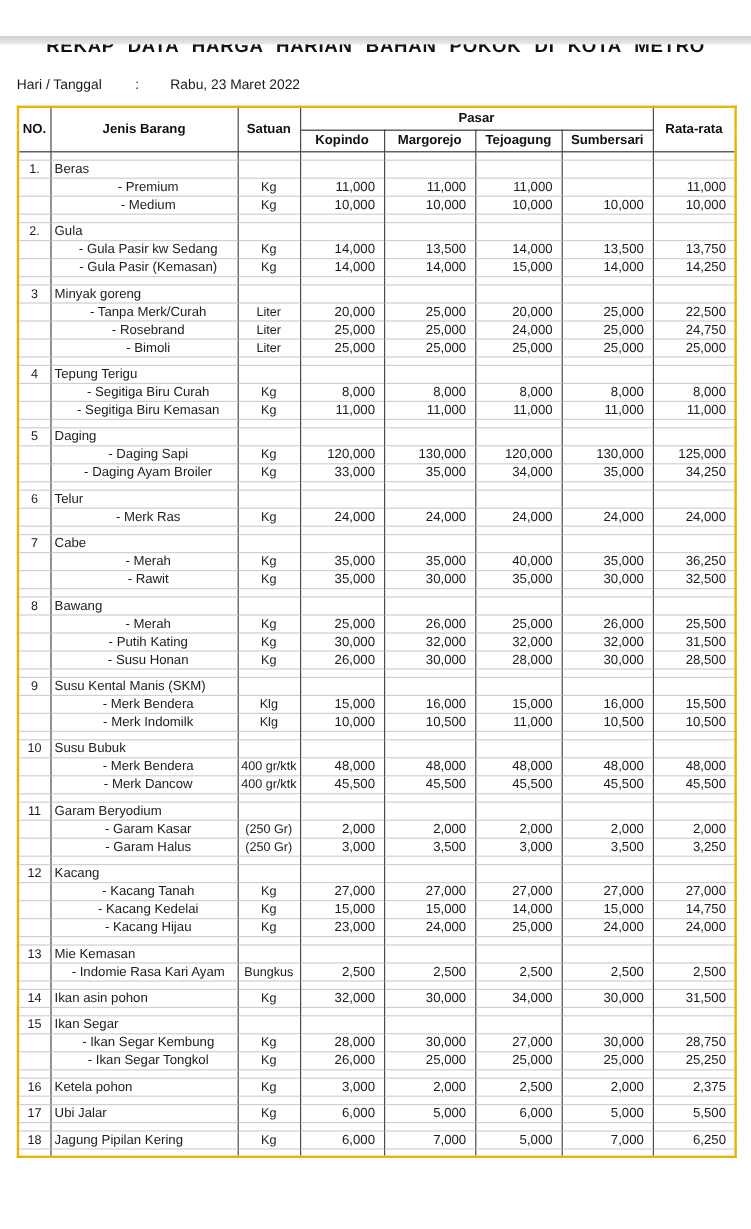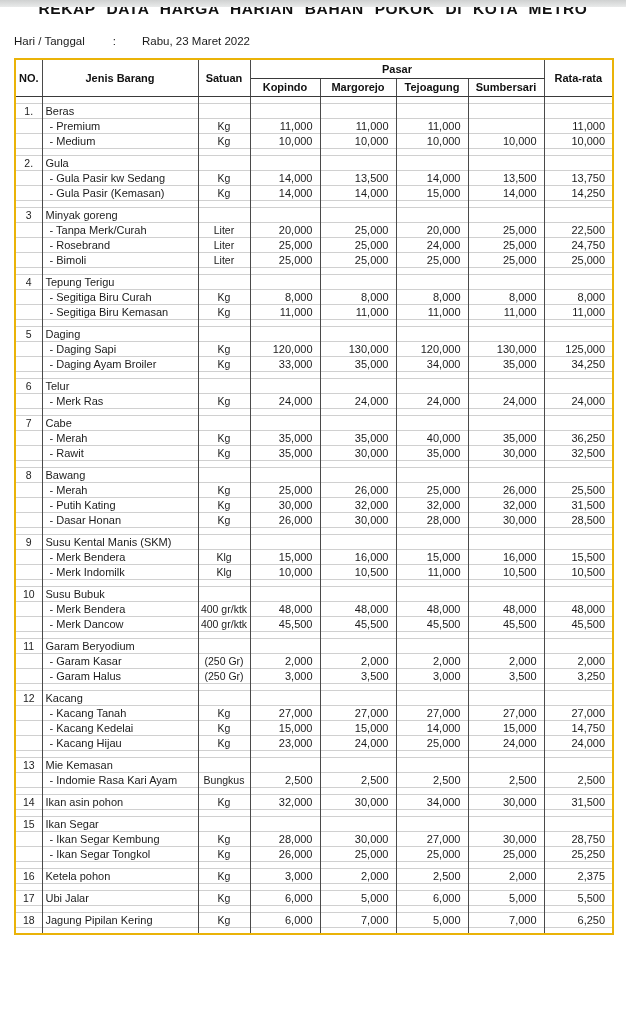--- a/index.html
+++ b/index.html
@@ -10,20 +10,21 @@
     color: #1a1a1a;
     overflow: hidden;
   }
   .scan-edge-top {
     position: absolute; top: 0; left: 0;
     width: 626px; height: 7px;
     background: linear-gradient(to bottom, #cfd1d1, #e9eaea);
   }
   .page { position: relative; width: 626px; height: 1024px; }
   .doc-title {
+    margin-top: 30px;
     text-align: center;
     font-weight: bold;
     font-size: 15.5px;
     letter-spacing: 0.6px;
     word-spacing: 6px;
     color: #111;
   }
   .date-line {
     margin: 17px 0 0 14px;
     font-size: 11.5px;
@@ -59,21 +60,21 @@
   thead tr.h2 th { height: 18px; }
   tbody td {
     height: 15px;
     line-height: 14px;
     border-top: 1px solid #d0d0d0;
     color: #1c1c1c;
   }
   tbody tr.spacer-row td { height: 7px; }
   td.c-no   { text-align: center; font-size: 10.5px; }
   td.c-name { text-align: left; padding-left: 3px; }
-  td.c-name.indent { padding-left: 7px; }
+  td.c-name.indent { padding-left: 7px; text-align: center; }
   td.c-unit { text-align: center; font-size: 10.5px; }
   td.c-price { text-align: right; padding-right: 7px; }
   .footer-note {
     margin: 16px 0 0 14px;
     font-size: 11.5px;
   }
 </style>
 </head>
 <body>
 
@@ -430,21 +431,21 @@
           <td class="c-name indent">- Putih Kating</td>
           <td class="c-unit">Kg</td>
           <td class="c-price">30,000</td>
           <td class="c-price">32,000</td>
           <td class="c-price">32,000</td>
           <td class="c-price">32,000</td>
           <td class="c-price">31,500</td>
         </tr>
         <tr class="item-row">
           <td class="c-no"></td>
-          <td class="c-name indent">- Dasar Honan</td>
+          <td class="c-name indent">- Susu Honan</td>
           <td class="c-unit">Kg</td>
           <td class="c-price">26,000</td>
           <td class="c-price">30,000</td>
           <td class="c-price">28,000</td>
           <td class="c-price">30,000</td>
           <td class="c-price">28,500</td>
         </tr>
         <tr class="spacer-row">
           <td class="c-no"></td>
           <td class="c-name"></td>

